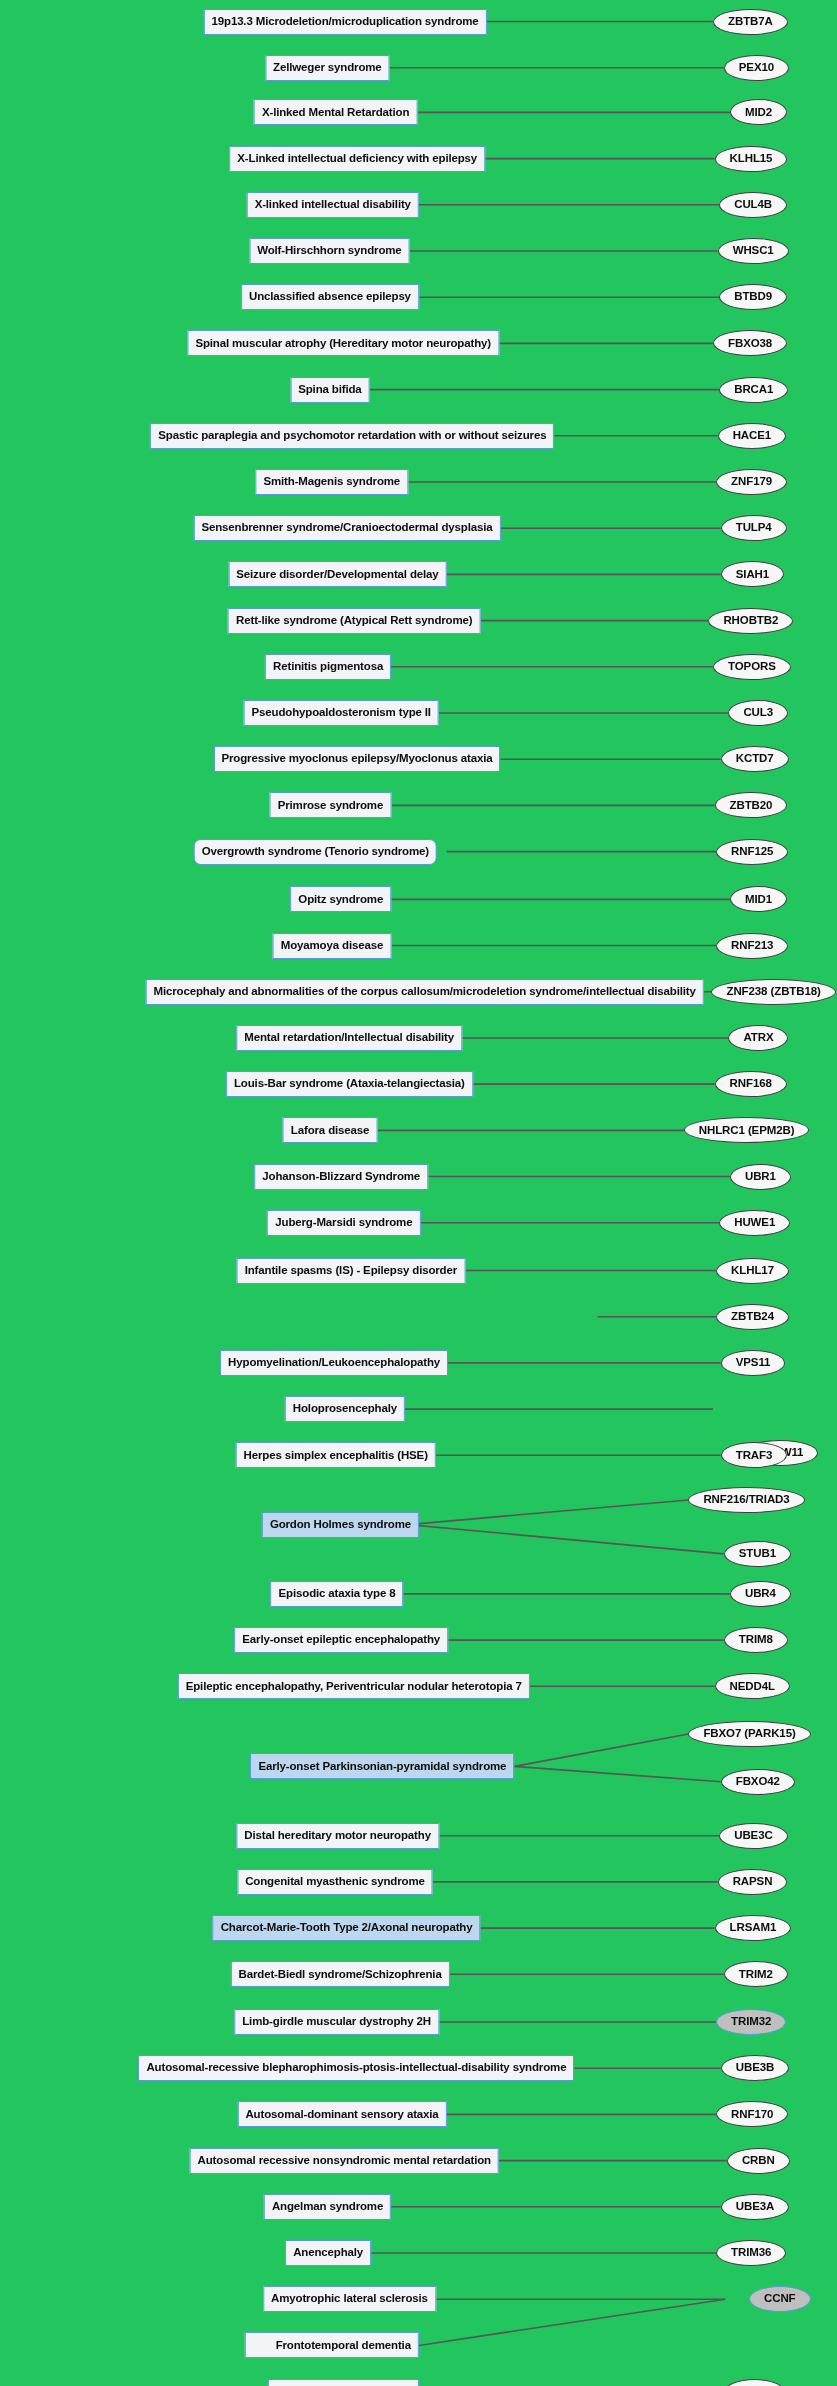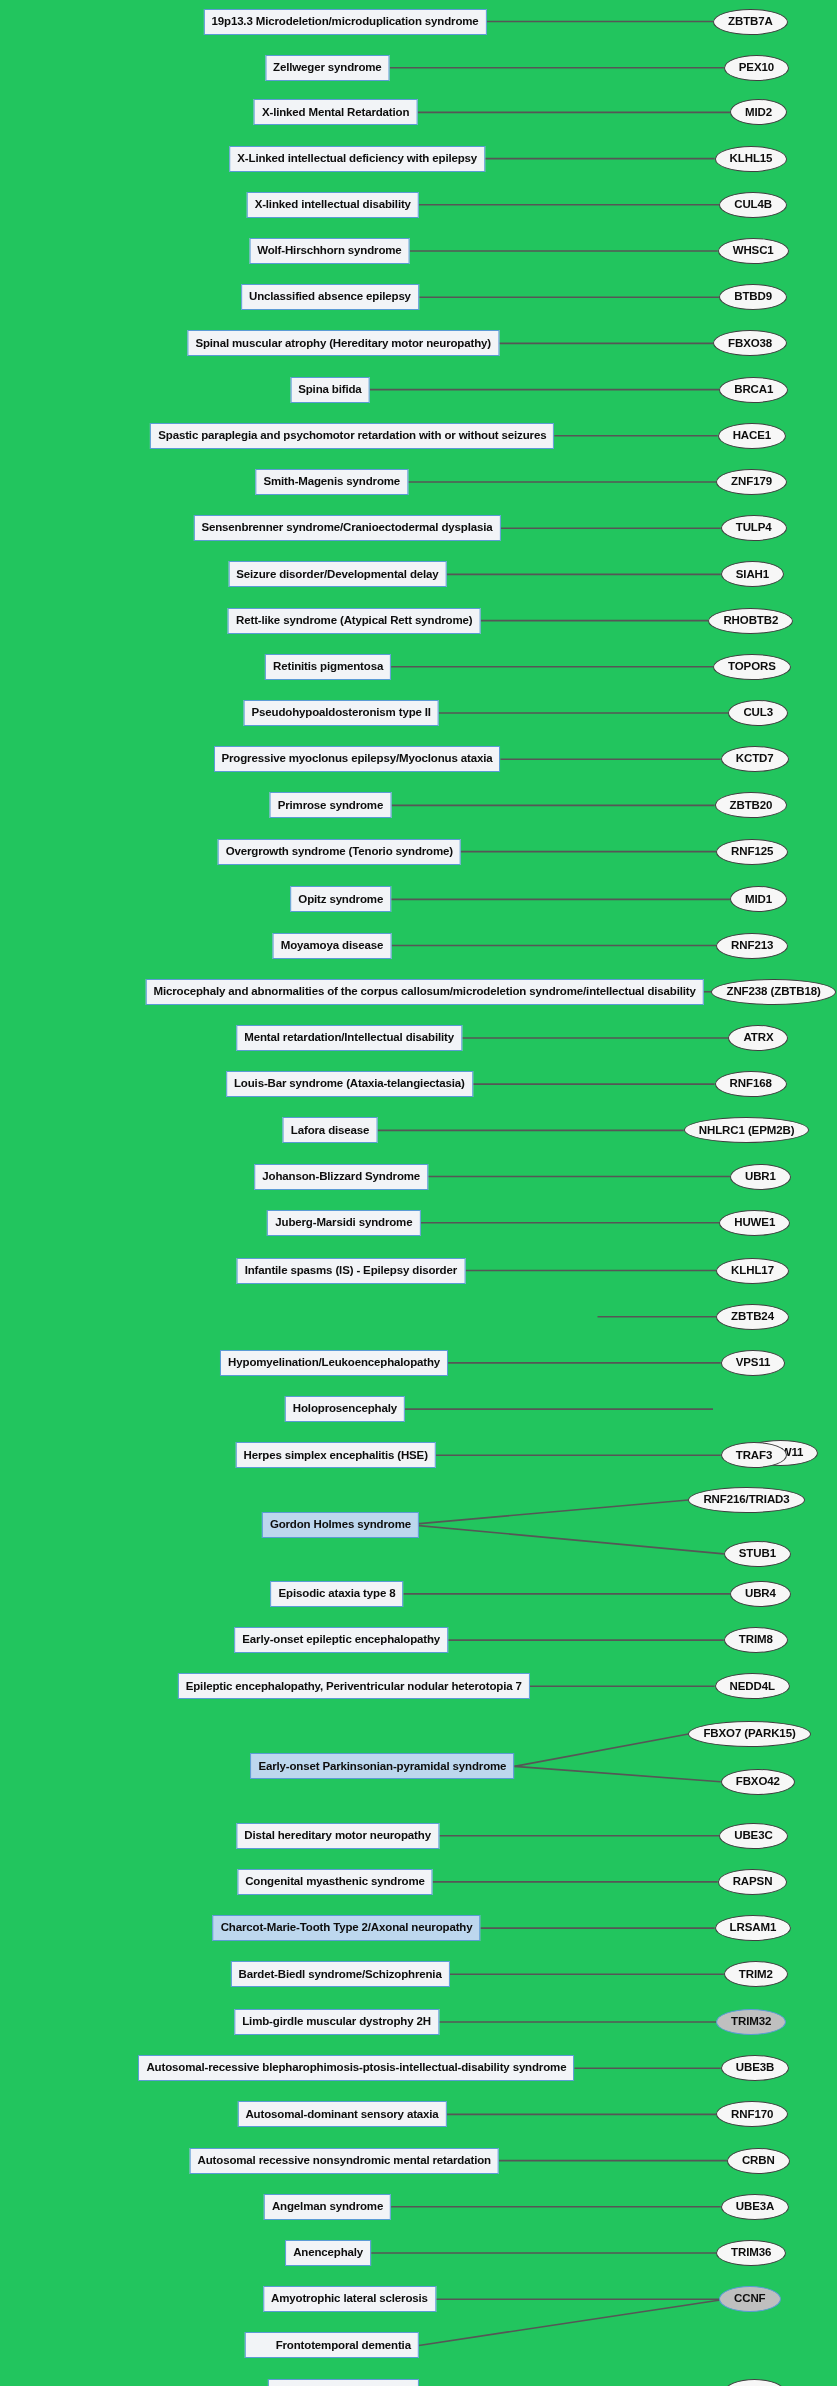--- a/index.html
+++ b/index.html
@@ -149,21 +149,21 @@
     <div class="node-box" style="left: 480.48px; top: 620.62px;">Rett-like syndrome (Atypical Rett syndrome)</div>
     <div class="gene-ellipse" style="left: 708.4px; top: 620.62px;">RHOBTB2</div>
     <div class="node-box" style="left: 391.16px; top: 666.82px;">Retinitis pigmentosa</div>
     <div class="gene-ellipse" style="left: 713.02px; top: 666.82px;">TOPORS</div>
     <div class="node-box" style="left: 438.9px; top: 713.02px;">Pseudohypoaldosteronism type II</div>
     <div class="gene-ellipse" style="left: 728.42px; top: 713.02px;">CUL3</div>
     <div class="node-box" style="left: 500.5px; top: 759.22px;">Progressive myoclonus epilepsy/Myoclonus ataxia</div>
     <div class="gene-ellipse" style="left: 720.72px; top: 759.22px;">KCTD7</div>
     <div class="node-box" style="left: 391.16px; top: 805.42px;">Primrose syndrome</div>
     <div class="gene-ellipse" style="left: 714.56px; top: 805.42px;">ZBTB20</div>
-    <div class="node-box" style="left: 461px; top: 851.62px;">Overgrowth syndrome (Tenorio syndrome)</div>
+    <div class="node-box" style="left: 437px; top: 851.62px; border-radius: 7px;">Overgrowth syndrome (Tenorio syndrome)</div>
     <div class="gene-ellipse" style="left: 716.1px; top: 851.62px;">RNF125</div>
     <div class="node-box" style="left: 391.16px; top: 899.36px;">Opitz syndrome</div>
     <div class="gene-ellipse" style="left: 729.96px; top: 899.36px;">MID1</div>
     <div class="node-box" style="left: 391.16px; top: 945.56px;">Moyamoya disease</div>
     <div class="gene-ellipse" style="left: 716.1px; top: 945.56px;">RNF213</div>
     <div class="node-box" style="left: 703.78px; top: 991.76px;">Microcephaly and abnormalities of the corpus callosum/microdeletion syndrome/intellectual disability</div>
     <div class="gene-ellipse" style="left: 711.48px; top: 991.76px;">ZNF238 (ZBTB18)</div>
     <div class="node-box" style="left: 462px; top: 1037.96px;">Mental retardation/Intellectual disability</div>
     <div class="gene-ellipse" style="left: 728.42px; top: 1037.96px;">ATRX</div>
     <div class="node-box" style="left: 472.78px; top: 1084.16px;">Louis-Bar syndrome (Ataxia-telangiectasia)</div>
@@ -203,21 +203,21 @@
     <div class="gene-ellipse" style="left: 720.72px; top: 2068.22px;">UBE3B</div>
     <div class="node-box" style="left: 446.6px; top: 2114.42px;">Autosomal-dominant sensory ataxia</div>
     <div class="gene-ellipse" style="left: 716.1px; top: 2114.42px;">RNF170</div>
     <div class="node-box" style="left: 498.96px; top: 2160.62px;">Autosomal recessive nonsyndromic mental retardation</div>
     <div class="gene-ellipse" style="left: 726.88px; top: 2160.62px;">CRBN</div>
     <div class="node-box" style="left: 391.16px; top: 2206.82px;">Angelman syndrome</div>
     <div class="gene-ellipse" style="left: 720.72px; top: 2206.82px;">UBE3A</div>
     <div class="node-box" style="left: 371.14px; top: 2253.02px;">Anencephaly</div>
     <div class="gene-ellipse" style="left: 716.1px; top: 2253.02px;">TRIM36</div>
     <div class="node-box" style="left: 435.82px; top: 2299.22px;">Amyotrophic lateral sclerosis</div>
-    <div class="gene-ellipse gray" style="left: 719px; top: 2299.22px;">CCNF</div>
+    <div class="gene-ellipse gray" style="left: 749px; top: 2299.22px;">CCNF</div>
     <div class="node-box" style="left: 418.88px; top: 2345.42px; padding-left: 30px;">Frontotemporal dementia</div>
     <div class="node-box" style="left: 418.88px; top: 2391.62px;">Adult myoclonic epilepsy</div>
     <div class="gene-ellipse" style="left: 723.8px; top: 2391.62px;">UBR5</div>
     <div class="node-box highlight" style="left: 419px; top: 1524.6px;">Gordon Holmes syndrome</div>
     <div class="gene-ellipse" style="left: 688.38px; top: 1499.96px;">RNF216/TRIAD3</div>
     <div class="gene-ellipse" style="left: 723.8px; top: 1553.86px;">STUB1</div>
     <div class="node-box highlight" style="left: 514.36px; top: 1766.38px;">Early-onset Parkinsonian-pyramidal syndrome</div>
     <div class="gene-ellipse" style="left: 688.38px; top: 1734.04px;">FBXO7 (PARK15)</div>
     <div class="gene-ellipse" style="left: 720.72px; top: 1781.78px;">FBXO42</div>
   </div>

